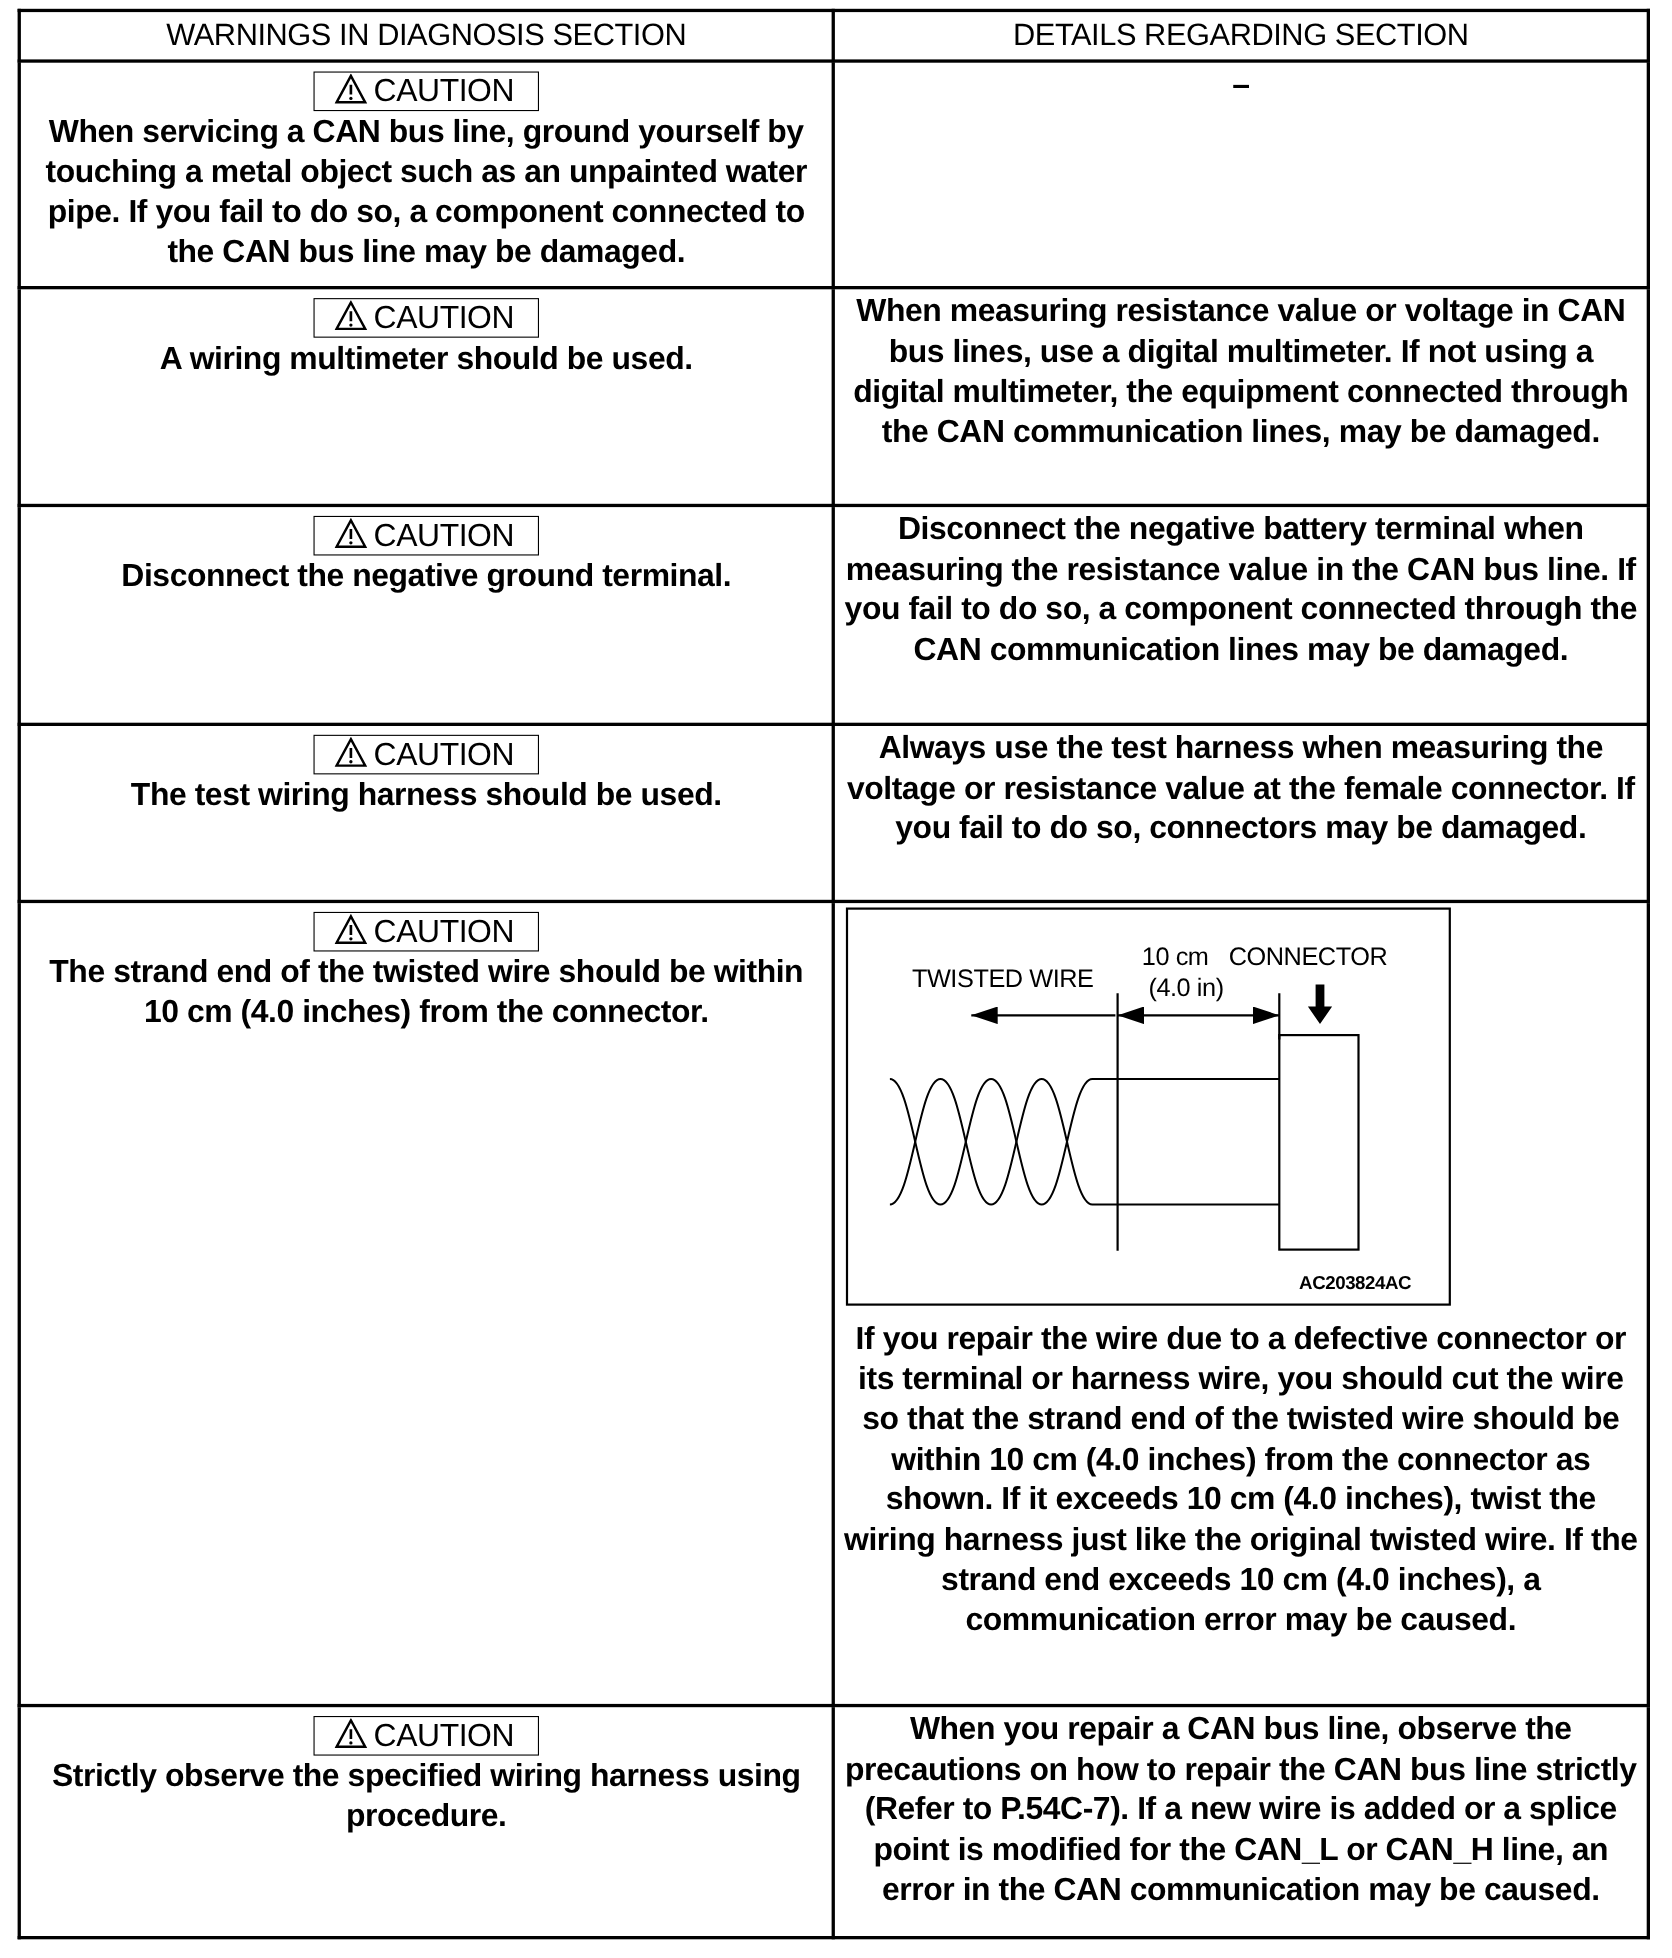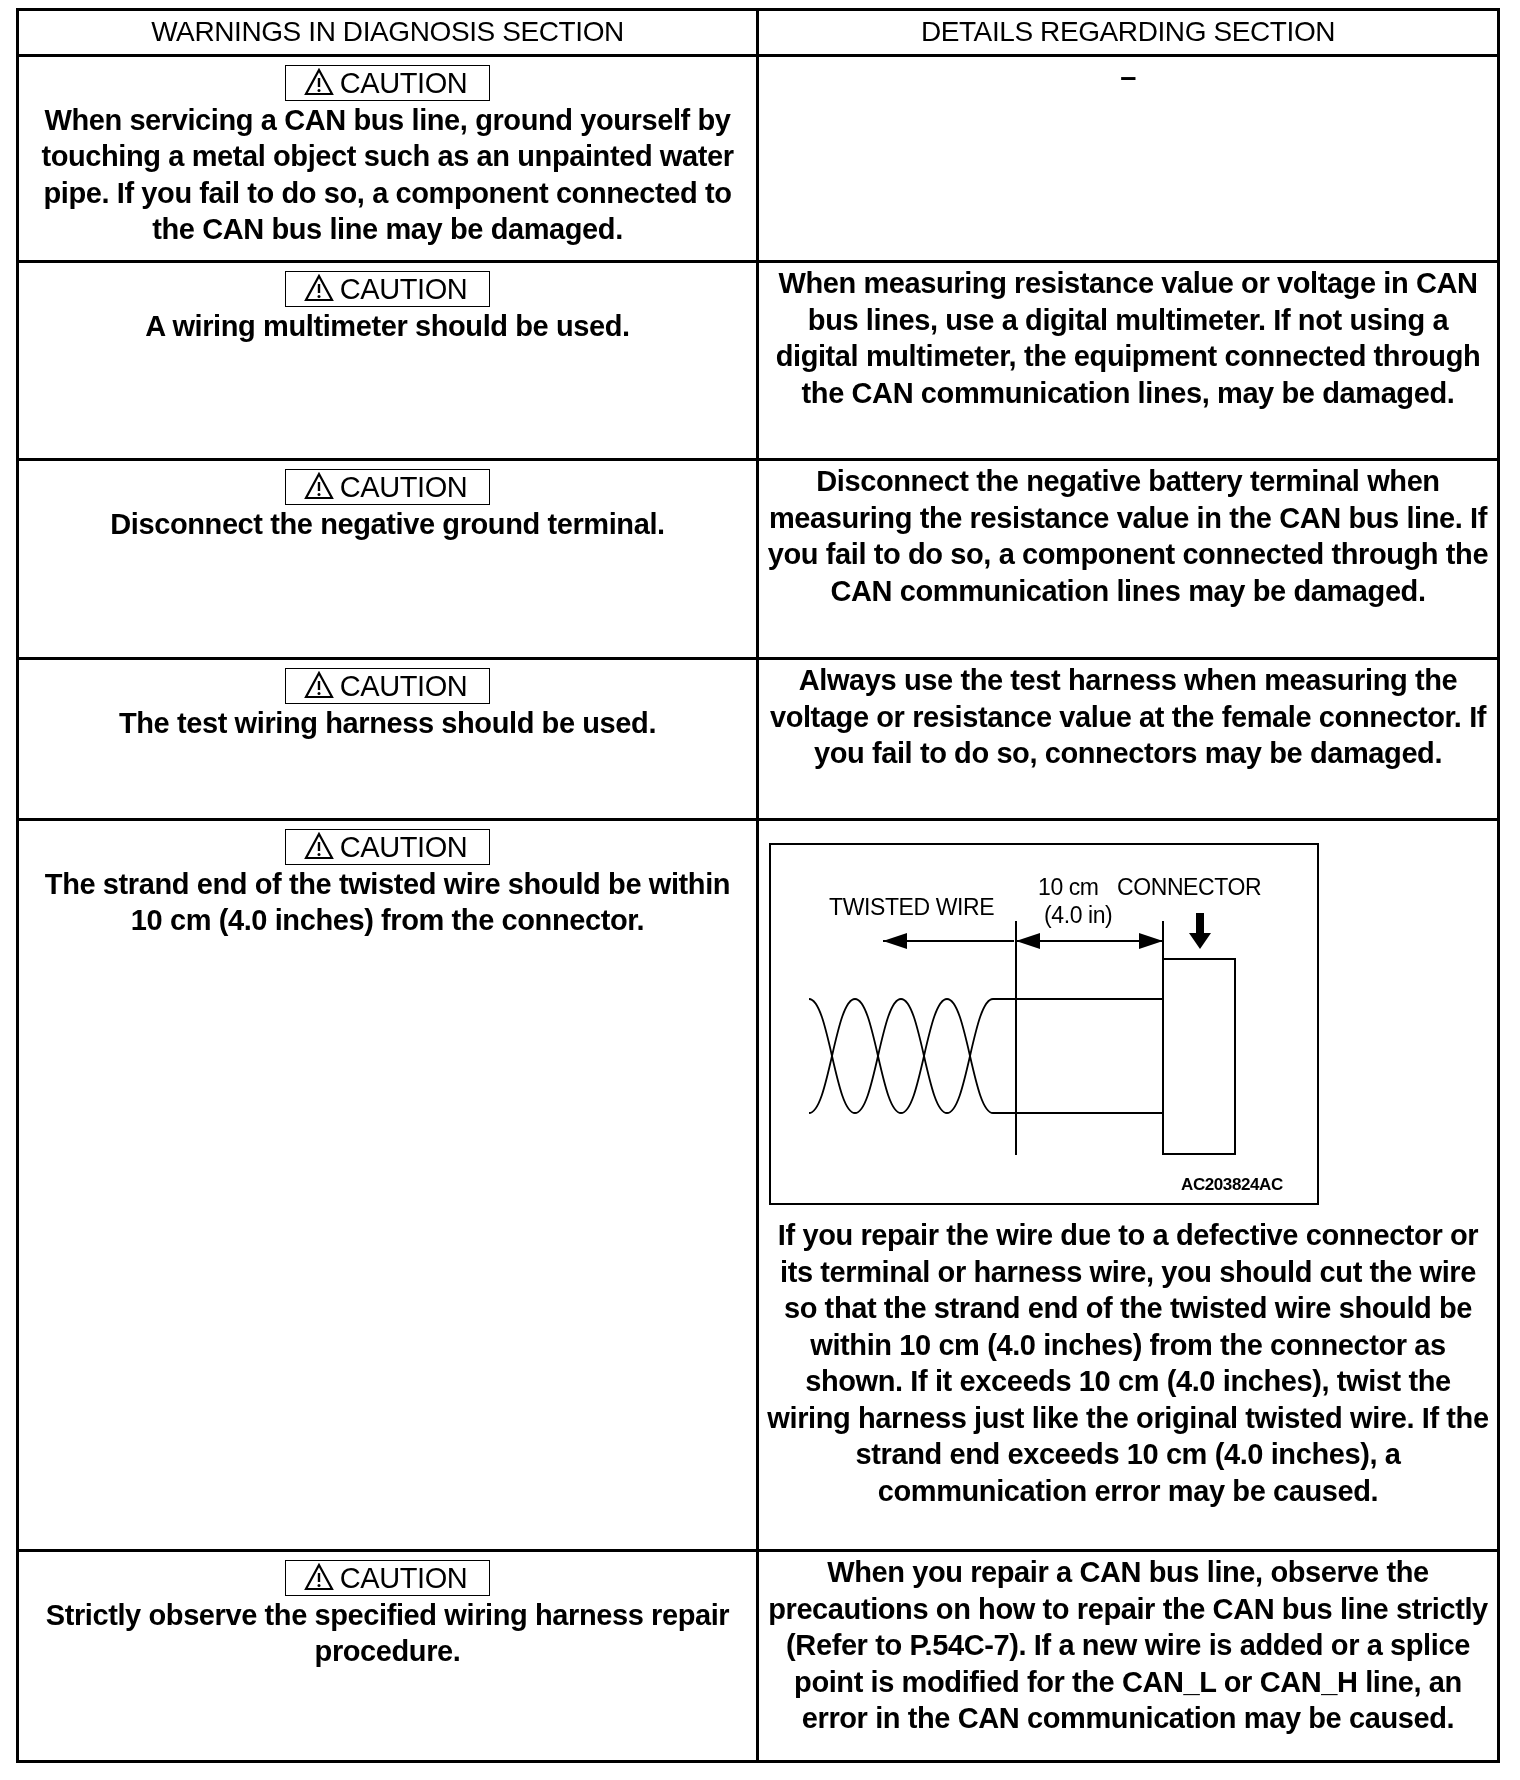--- a/index.html
+++ b/index.html
@@ -19,21 +19,21 @@
   col.c1 { width: 740px; }
   col.c2 { width: 741px; }
   .caution {
     display: inline-block; border: 1.5px solid #000;
     padding: 0 22px 0 18px; height: 34px; line-height: 34px;
     font-weight: normal; font-size: 29px; margin-top: 6px; margin-bottom: 0;
   }
   .caution svg { vertical-align: -3px; margin-right: 6px; }
   .cell-text { display: block; }
   .figure {
-    width: 550px; height: 362px; border: 2px solid #000; margin: 20px 0 12px 2px;
+    width: 550px; height: 362px; border: 2px solid #000; margin: 2px 0 12px 2px;
     position: relative; box-sizing: border-box;
   }
   .figure svg { position: absolute; left: 0; top: 0; }
   .fig-label { font-family: "Liberation Sans", sans-serif; font-weight: normal; }
   tr.h0 { height: 46px; }
   tr.h1 { height: 206px; }
   tr.h2 { height: 198px; }
   tr.h3 { height: 199px; }
   tr.h4 { height: 161px; }
   tr.h5 { height: 731px; }
@@ -129,19 +129,19 @@
 </svg>
           </div>
           <span class="cell-text">If you repair the wire due to a defective connector or its terminal or harness wire, you should cut the wire so that the strand end of the twisted wire should be within 10 cm (4.0 inches) from the connector as shown. If it exceeds 10 cm (4.0 inches), twist the wiring harness just like the original twisted wire. If the strand end exceeds 10 cm (4.0 inches), a communication error may be caused.</span>
         </td>
       </tr>
       <tr class="h6">
         <td><span class="caution"><svg width="30" height="28" viewBox="0 0 30 28">
               <path d="M15 2 L28 26 L2 26 Z" fill="none" stroke="#000" stroke-width="2.2" stroke-linejoin="miter"></path>
               <line x1="15" y1="10" x2="15" y2="19" stroke="#000" stroke-width="2.4"></line>
               <circle cx="15" cy="22.5" r="1.5" fill="#000"></circle>
-            </svg><span>CAUTION</span></span><span class="cell-text">Strictly observe the specified wiring harness repair procedure.</span></td>
+            </svg><span>CAUTION</span></span><span class="cell-text">Strictly observe the specified wiring harness using procedure.</span></td>
         <td>
           <span class="cell-text">When you repair a CAN bus line, observe the precautions on how to repair the CAN bus line strictly (Refer to P.54C-7). If a new wire is added or a splice point is modified for the CAN_L or CAN_H line, an error in the CAN communication may be caused.</span>
         </td>
       </tr>
     </tbody>
 </table>
 
 </body></html>

